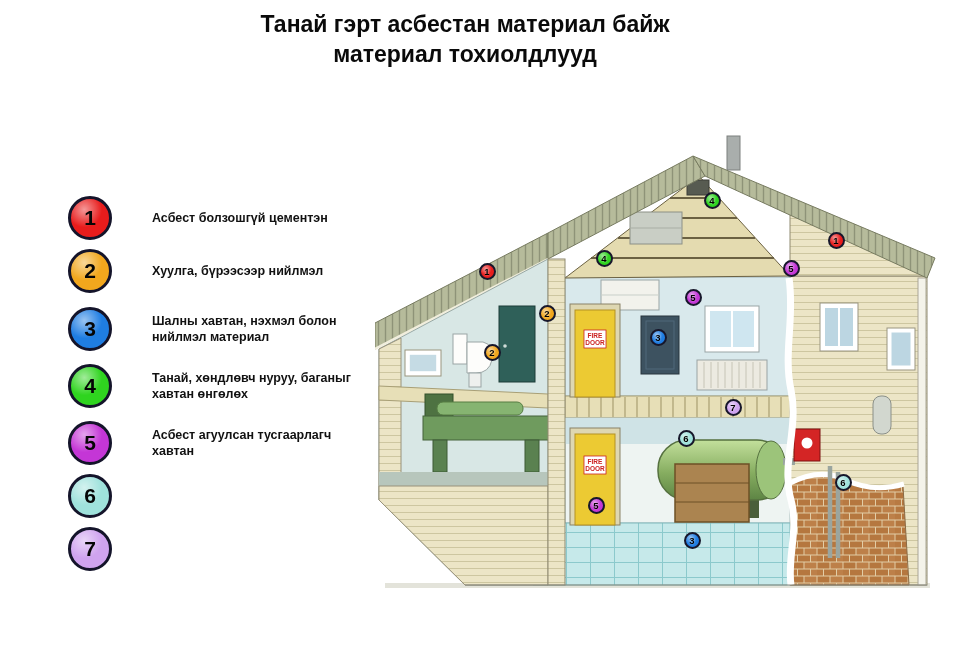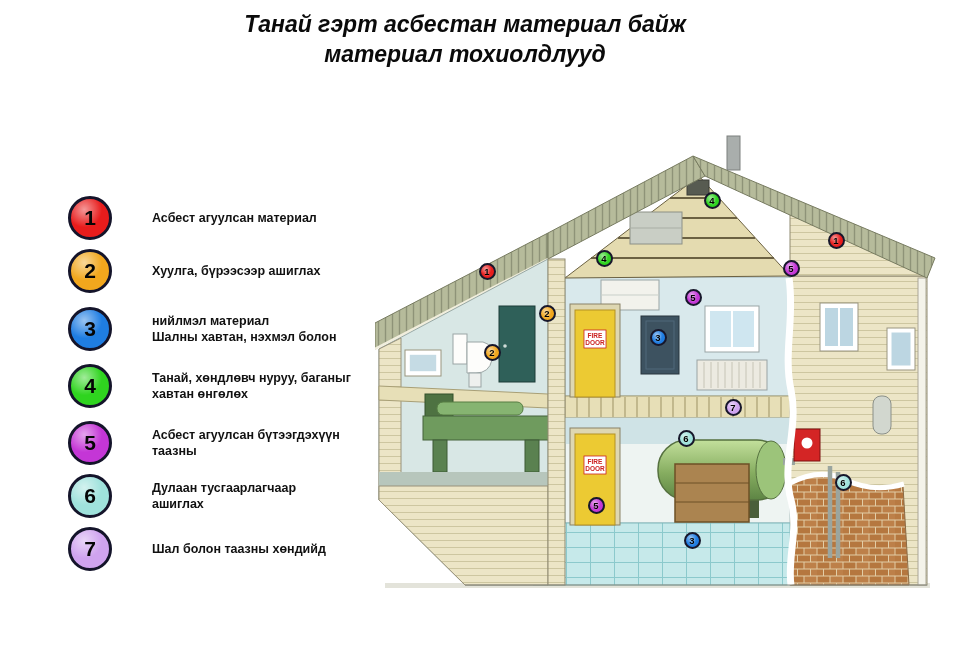--- a/index.html
+++ b/index.html
@@ -1,20 +1,20 @@
 <!DOCTYPE html>
 <html><head>
 <meta charset="utf-8">
 <style>
   html,body{margin:0;padding:0;background:#fff;}
   #canvas{position:relative;width:960px;height:659px;background:#fff;overflow:hidden;
           font-family:"Liberation Sans",sans-serif;}
   
   #title{position:absolute;left:0;top:10px;width:930px;text-align:center;
-         font-weight:bold;font-style:italic;font-size:23px;line-height:1.3;color:#0a0a0a;}
+         font-weight:bold;font-size:23px;line-height:1.3;color:#0a0a0a;}
   
   #legend{position:absolute;left:68px;top:0;width:300px;height:659px;}
   .legend-row{position:absolute;left:0;display:flex;align-items:center;}
   .legend-circle{width:38px;height:38px;border-radius:50%;flex:0 0 38px;
     border:3px solid #14142a;display:flex;align-items:center;justify-content:center;
     font-weight:bold;font-size:21px;color:#050505;
     background:radial-gradient(circle at 35% 28%, rgba(255,255,255,.55), rgba(255,255,255,0) 48%), var(--c);}
   .legend-label{margin-left:40px;font-weight:bold;font-size:12.5px;line-height:1.3;color:#111;}
   
   #markers{position:absolute;left:0;top:0;width:960px;height:659px;pointer-events:none;}
@@ -33,61 +33,56 @@
 
   <div id="title">
     <div>Танай гэрт асбестан материал байж</div>
     <div>материал тохиолдлууд</div>
   </div>
 
   <div id="legend">
       <div class="legend-row" style="top: 196px;">
         <div class="legend-circle" style="--c: #e81c1c;">1</div>
         <div class="legend-label">
-          <div>Асбест агуулсан материал</div>
+          <div>Асбест болзошгүй цементэн</div>
         </div>
       </div>
       <div class="legend-row" style="top: 249px;">
         <div class="legend-circle" style="--c: #f2a71d;">2</div>
         <div class="legend-label">
-          <div>Хуулга, бүрээсээр ашиглах</div>
+          <div>Хуулга, бүрээсээр нийлмэл</div>
         </div>
       </div>
       <div class="legend-row" style="top: 307px;">
         <div class="legend-circle" style="--c: #1f7de2;">3</div>
         <div class="legend-label">
+          <div>Шалны хавтан, нэхмэл болон</div>
           <div>нийлмэл материал</div>
-          <div>Шалны хавтан, нэхмэл болон</div>
         </div>
       </div>
       <div class="legend-row" style="top: 364px;">
         <div class="legend-circle" style="--c: #2fd41f;">4</div>
         <div class="legend-label">
           <div>Танай, хөндлөвч нуруу, баганыг</div>
           <div>хавтан өнгөлөх</div>
         </div>
       </div>
       <div class="legend-row" style="top: 421px;">
         <div class="legend-circle" style="--c: #c436d6;">5</div>
         <div class="legend-label">
-          <div>Асбест агуулсан бүтээгдэхүүн</div>
-          <div>таазны</div>
+          <div>Асбест агуулсан тусгаарлагч</div>
+          <div>хавтан</div>
         </div>
       </div>
       <div class="legend-row" style="top: 474px;">
         <div class="legend-circle" style="--c: #9fe2dc;">6</div>
-        <div class="legend-label">
-          <div>Дулаан тусгаарлагчаар</div>
-          <div>ашиглах</div>
-        </div>
       </div>
       <div class="legend-row" style="top: 527px;">
         <div class="legend-circle" style="--c: #cfa3ef;">7</div>
         <div class="legend-label">
-          <div>Шал болон таазны хөндийд</div>
         </div>
       </div>
     </div>
 
   <div id="house-wrap">
   <svg id="house" viewBox="0 0 575 500" width="575" height="500">
     <defs>
       <pattern id="sid" width="9" height="7" patternUnits="userSpaceOnUse">
         <rect width="9" height="7" fill="#ece5c6"></rect>
         <line x1="0" y1="6.5" x2="9" y2="6.5" stroke="#cdc6a0" stroke-width="1"></line>

